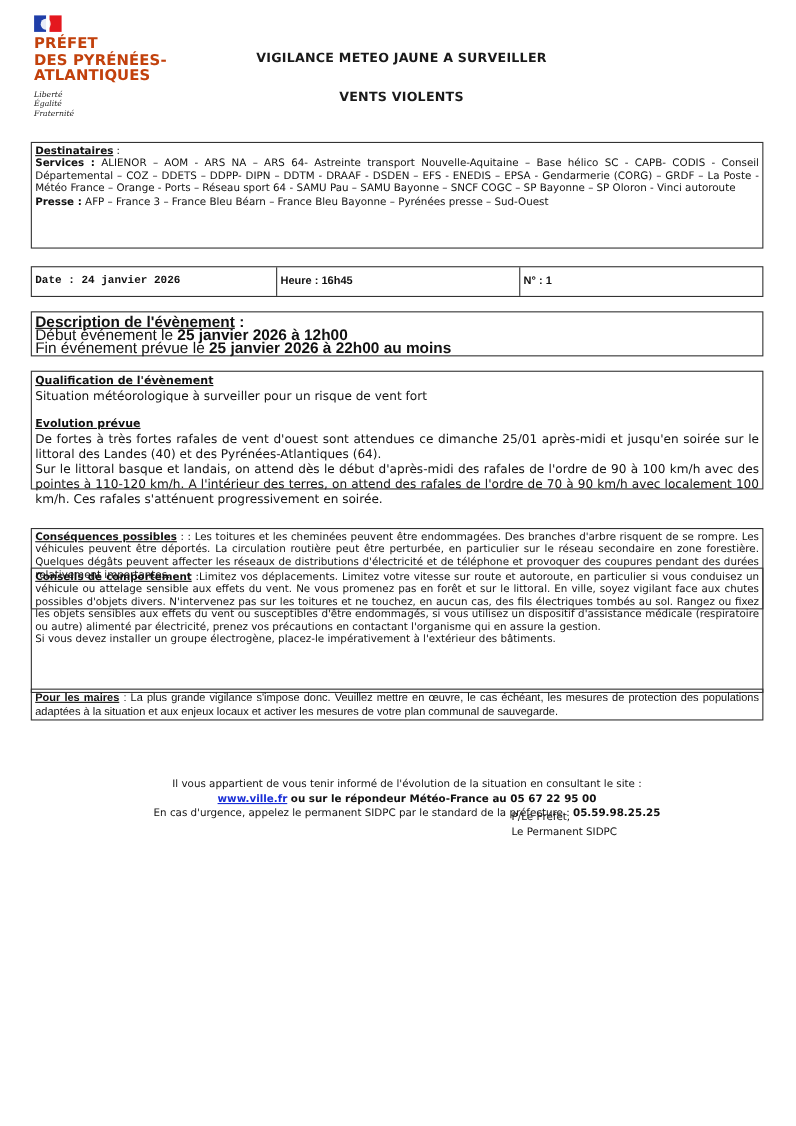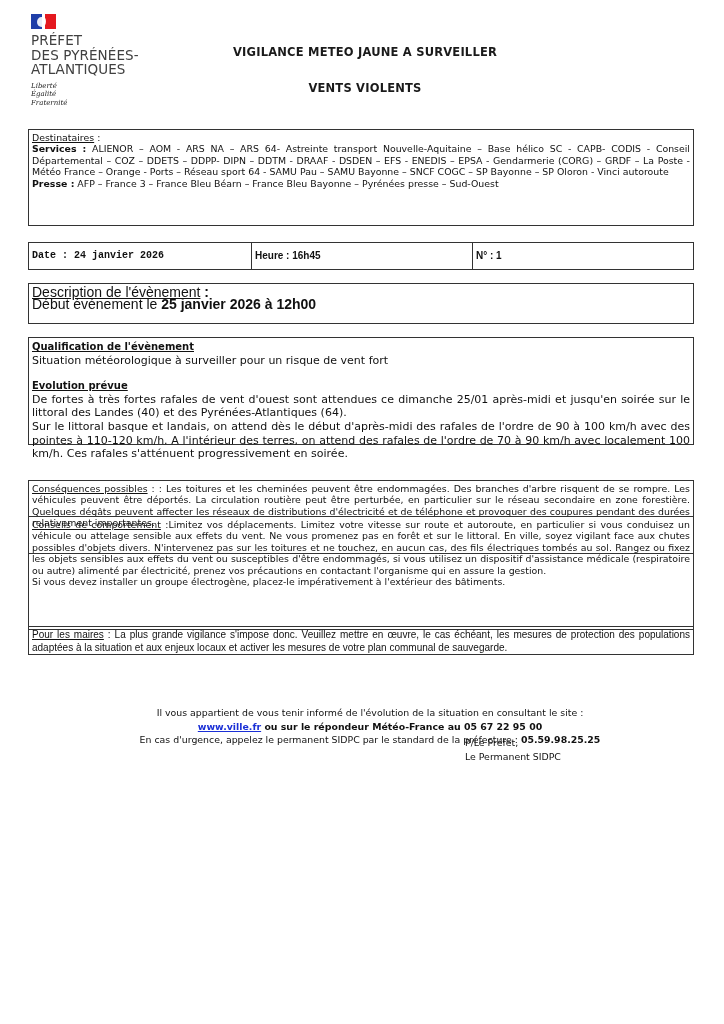--- a/index.html
+++ b/index.html
@@ -5,29 +5,29 @@
     * { box-sizing: border-box; margin: 0; padding: 0; }
     html, body { width: 724px; height: 1024px; background: #ffffff; }
     body { position: relative; font-family: "DejaVu Sans", sans-serif; color: #111; overflow: hidden; }
 
     .logo { position: absolute; left: 31px; top: 14px; width: 140px; }
     .flag { display: flex; width: 25px; height: 15px; position: relative; }
     .flag .blue { width: 11px; height: 15px; background: #1f3ea8; }
     .flag .white { width: 3px; height: 15px; background: #fff; }
     .flag .red { width: 11px; height: 15px; background: #e4181f; }
     .flag .marianne { position: absolute; left: 6px; top: 3px; width: 9px; height: 10px; border-radius: 50% 40% 50% 50%; background: #fff; opacity: 0.9; }
-    .pref-name { font-family: "DejaVu Sans", sans-serif; font-weight: normal; font-size: 13.5px; line-height: 14.5px; margin-top: 4px; letter-spacing: 0.1px; color: #404040; }
+    .pref-name { font-family: "DejaVu Sans", sans-serif; font-weight: bold; font-size: 13.5px; line-height: 14.5px; margin-top: 4px; letter-spacing: 0.1px; color: #c2410c; }
     .motto { font-family: "DejaVu Serif", serif; font-style: italic; font-size: 7px; line-height: 8.5px; margin-top: 5px; color: #222; }
 
     .title { position: absolute; left: 175px; width: 380px; text-align: center; font-weight: bold; font-size: 11.5px; letter-spacing: 0.2px; color: #1a1a1a; }
     .title.t1 { top: 45px; }
     .title.t2 { top: 81px; }
 
     .box { position: absolute; left: 28px; width: 666px; border: 1.3px solid #333; padding: 2px 3px; font-size: 9.4px; line-height: 11.4px; }
-    .box .hd { font-weight: normal; text-decoration: underline; margin-top: 44px; }
+    .box .hd { font-weight: bold; text-decoration: underline; margin-top: 44px; }
     .b { font-weight: bold; }
     .just { text-align: justify; }
 
     #dest { top: 129px; height: 97px; }
     #meta { top: 242px; height: 28px; padding: 0; display: flex; }
     #meta .cell { height: 100%; display: flex; align-items: center; padding-left: 3px; font-family: "Liberation Sans", sans-serif; font-size: 10px; font-weight: bold; }
     #meta .cell + .cell { border-left: 1.3px solid #333; }
     #meta .c1 { width: 222px; font-family: Liberation Mono, monospace; } #meta .c2 { width: 221px; } #meta .c3 { flex: 1; }
 
     #desc { top: 283px; height: 41px; font-family: "Liberation Sans", sans-serif; font-size: 14px; line-height: 12px; }
@@ -75,20 +75,21 @@
 
 <div class="box" id="meta">
   <div class="cell c1">Date : 24 janvier 2026</div>
   <div class="cell c2">Heure : 16h45</div>
   <div class="cell c3">N° : 1</div>
 </div>
 
 <div class="box" id="desc">
   <div><span class="hd">Description de l'évènement</span><span class="b"> :</span></div>
   <div><span>Début événement le </span><span class="b">25 janvier 2026 à 12h00</span></div>
+  <div><span>Fin événement prévue le </span><span class="b">25 janvier 2026 à 22h00 au moins</span></div>
 </div>
 
 <div class="box just" id="qual">
   <div class="hd2">Qualification de l'évènement</div>
   <div>Situation météorologique à surveiller pour un risque de vent fort</div>
   <div class="gap"></div>
   <div class="hd2">Evolution prévue</div>
   <div>De fortes à très fortes rafales de vent d'ouest sont attendues ce dimanche 25/01 après-midi et jusqu'en soirée sur le littoral des Landes (40) et des Pyrénées-Atlantiques (64).</div>
   <div>Sur le littoral basque et landais, on attend dès le début d'après-midi des rafales de l'ordre de 90 à 100 km/h avec des pointes à 110-120 km/h. A l'intérieur des terres, on attend des rafales de l'ordre de 70 à 90 km/h avec localement 100 km/h. Ces rafales s'atténuent progressivement en soirée.</div>
 </div>

